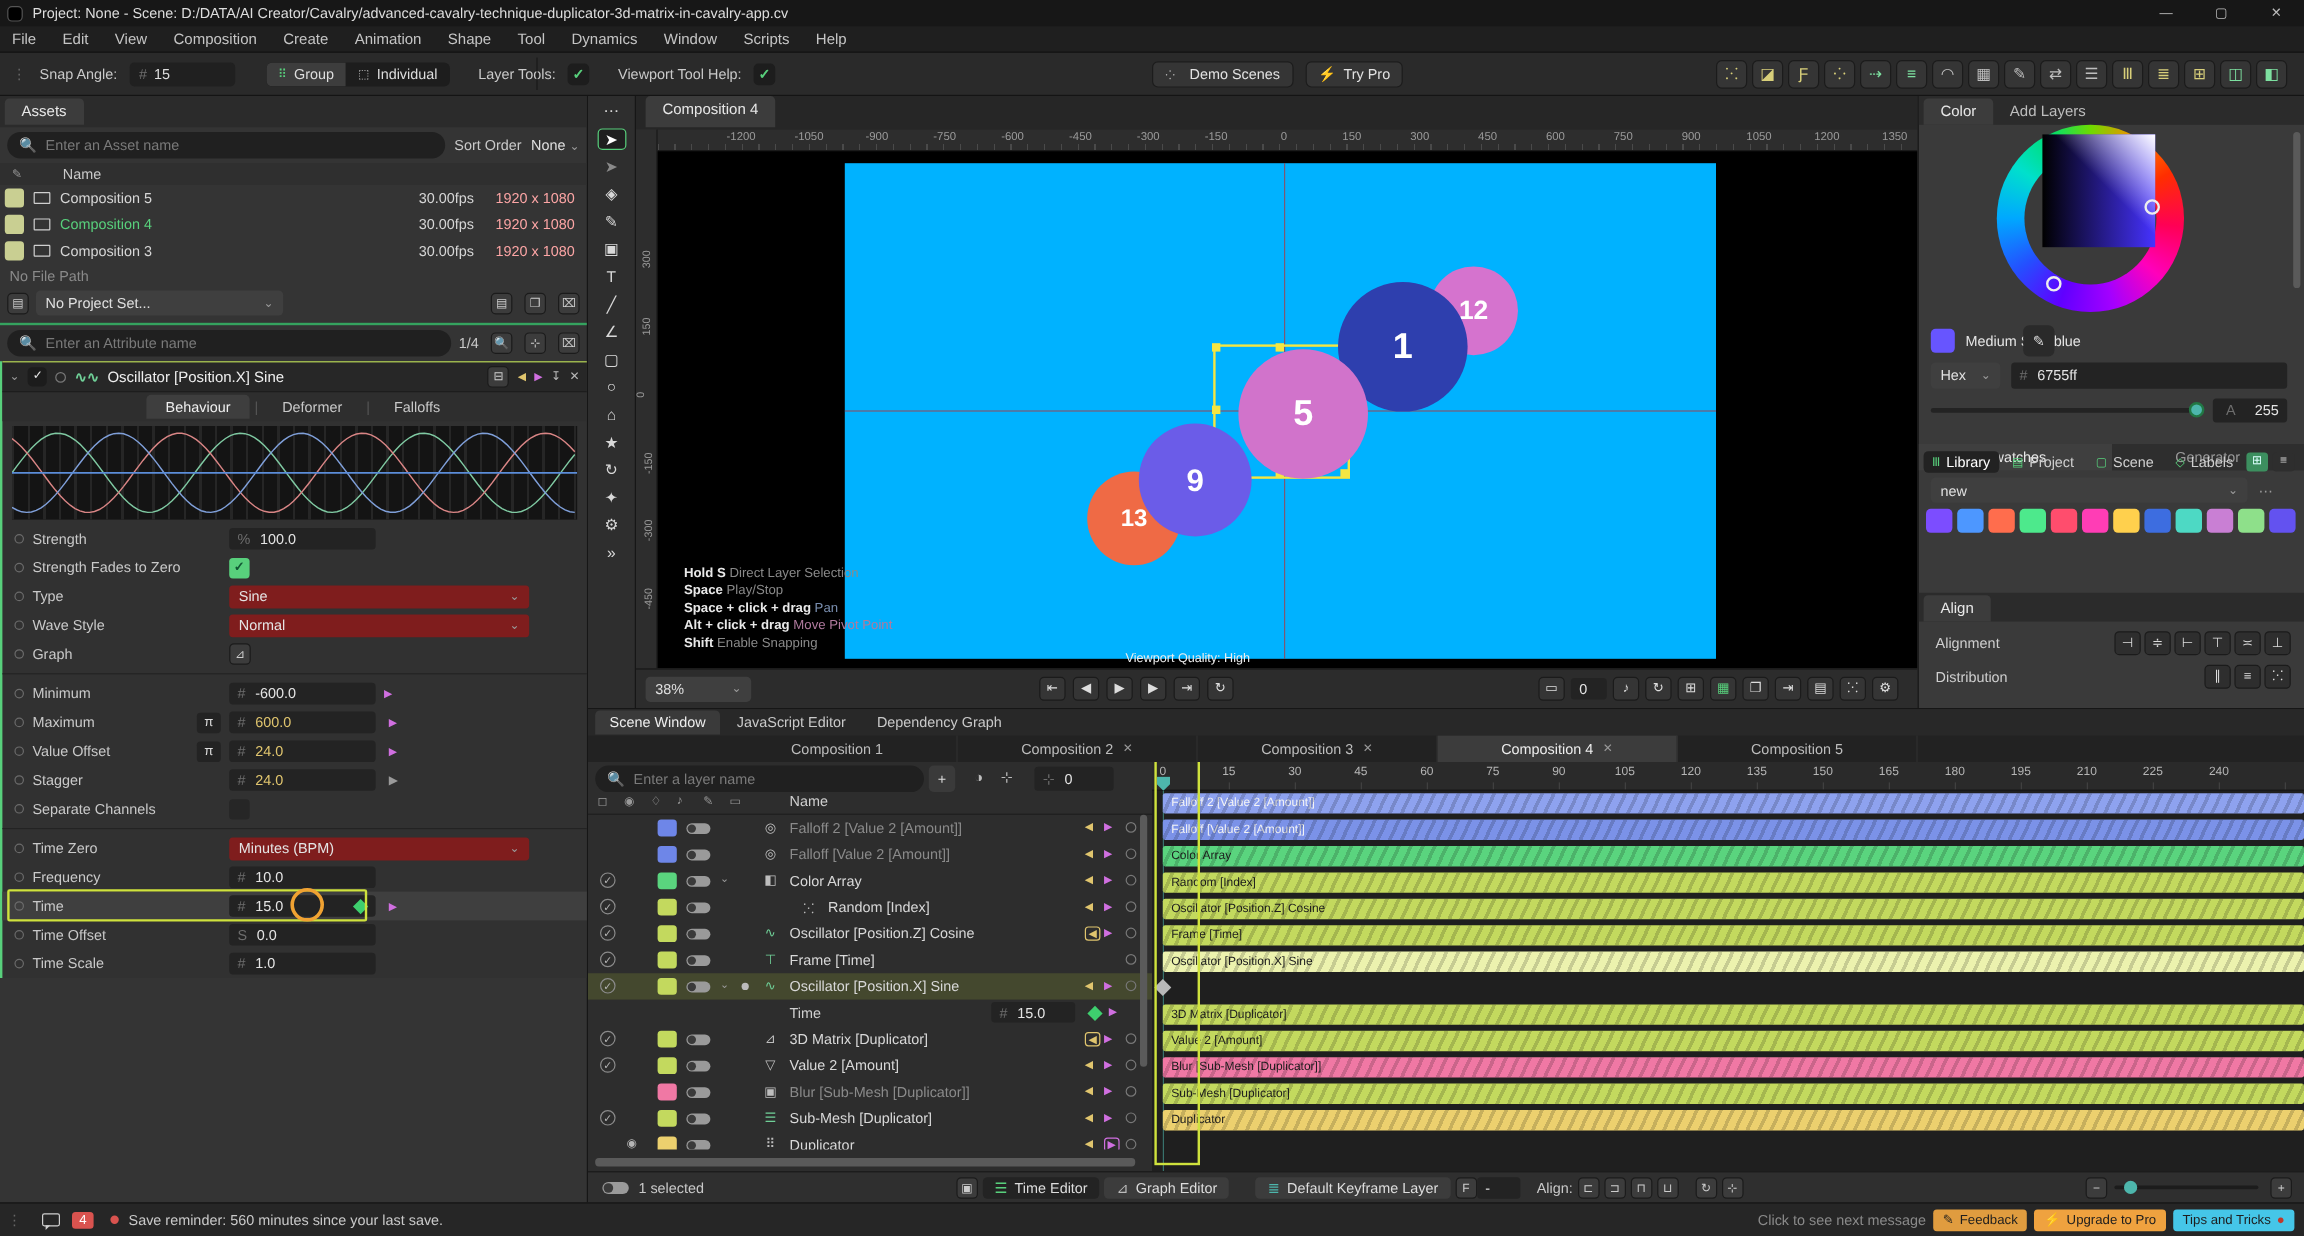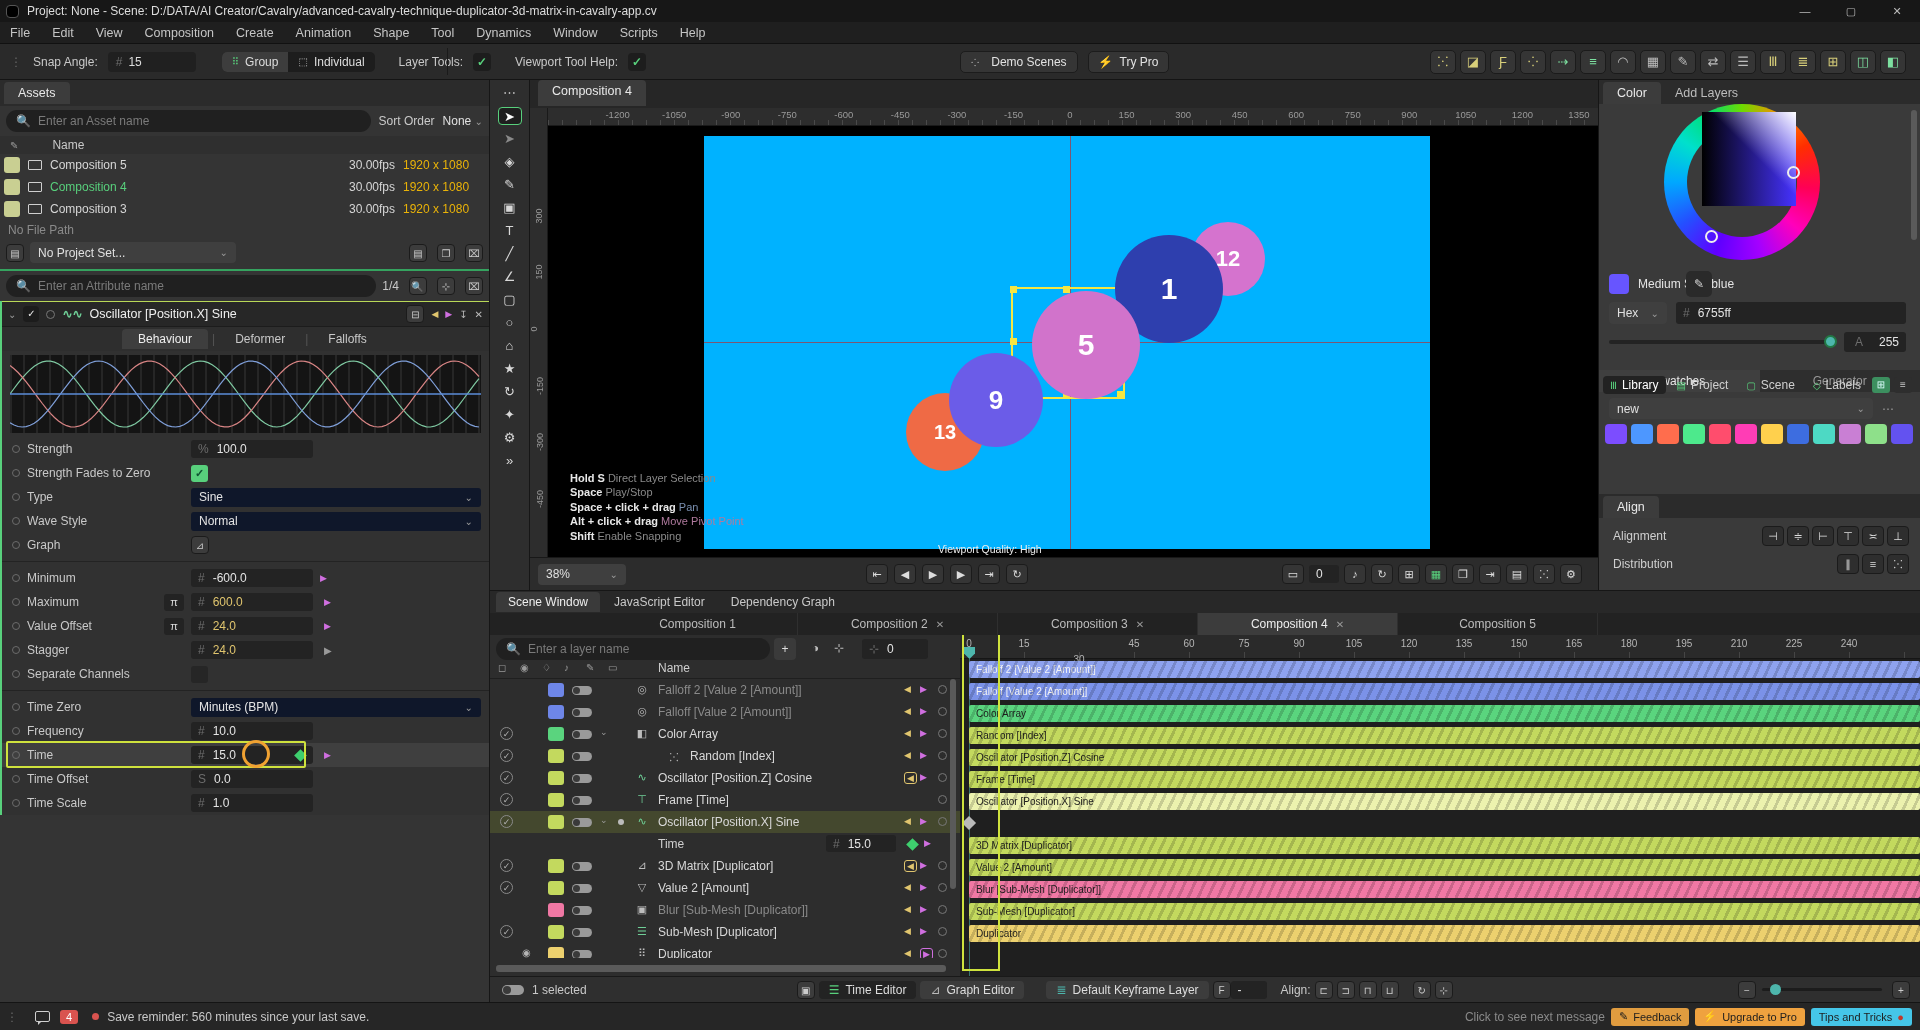--- a/index.html
+++ b/index.html
@@ -30,21 +30,21 @@
 .tab{display:inline-block;background:#3c3c3c;padding:4px 14px;border-radius:4px 4px 0 0;color:#e8e8e8;font-size:12.5px}
 .tabrow{background:#2b2b2b;height:26px;padding-left:4px}
 .searchpill{background:#202020;border-radius:11px;height:22px;display:flex;align-items:center;padding:0 10px;color:#7a7a7a;gap:7px}
 .mag{color:#8a8a8a}
 .assetrow{display:flex;align-items:center;height:22px;gap:8px;padding-left:4px}
 .chip{width:16px;height:16px;border-radius:3px;background:#c9cf92}
 .frameico{width:14px;height:10px;border:1.5px solid #cfcfcf;border-radius:1px}
 .aname{flex:1;color:#d6d6d6}
 .aname.sel{color:#58d07c}
 .afps{width:56px;text-align:right;color:#d6d6d6}
-.asize{width:86px;color:#eab308;padding-right:10px}
+.asize{width:86px;text-align:right;color:#fca5a5;padding-right:10px}
 .dim{color:#8a8a8a}
 .dd{background:#3f3f3f;border-radius:4px;height:21px;display:flex;align-items:center;padding:0 8px;color:#e0e0e0;justify-content:space-between}
 .chev{color:#9a9a9a;font-size:10px}
 .greensep{height:2px;background:#35a35f}
 
 #attrnode{border-left:2px solid #58d07c;background:#313131}
 #nodehead{height:26px;background:#272727;display:flex;align-items:center;gap:7px;padding:0 6px;border-top:1px solid #b9d857;border-bottom:1px solid #1c1c1c}
 .ckbox{width:16px;height:16px;background:#1c1c1c;border-radius:4px;color:#e6e6e6;font-size:10px;text-align:center;line-height:16px}
 .circ{width:9px;height:9px;border:1px solid #777;border-radius:50%}
 .wave{color:#6fcf97;font-weight:bold}
@@ -56,21 +56,21 @@
 #wavebox{position:relative;margin:4px 8px;height:78px;background:#141414;
   background-image:repeating-linear-gradient(90deg,#262626 0 2px,transparent 2px 13px)}
 .attr-row{display:flex;align-items:center;height:24px;position:relative;padding-left:10px;gap:7px}
 .attr-row .c{width:8px;height:8px;border:1px solid #6b6b6b;border-radius:50%}
 .attr-row .lab{width:130px;color:#c9c9c9}
 .pibadge{width:20px;height:17px;background:#232323;border-radius:3px;color:#ddd;text-align:center;line-height:17px;font-size:11px}
 .vfield{background:#232323;border-radius:3px;height:18px;width:122px;display:flex;align-items:center;padding:0 7px;position:relative}
 .vfield .pre{color:#6d6d6d;margin-right:8px}
 .vfield .val{color:#e4e4e4}
 .vfield .val.y{color:#e0c56e}
-.vdrop{background:#0f172a;border-radius:3px;height:19px;width:290px;display:flex;align-items:center;justify-content:space-between;padding:0 8px;color:#e4e4e4}
+.vdrop{background:#7f1d1d;border-radius:3px;height:19px;width:250px;display:flex;align-items:center;justify-content:space-between;padding:0 8px;color:#e4e4e4}
 .cksq{width:17px;height:17px;background:#58d07c;border-radius:3px;color:#153;font-weight:bold;text-align:center;line-height:17px;font-size:11px}
 .cksq.empty{background:#262626}
 .sep{height:1px;background:#232323;margin:4px 0}
 .hl-row{background:#3f3f3f}
 .timebox{position:absolute;left:4px;top:-2px;width:300px;height:27px;border:2px solid #cfe23d;border-radius:2px;pointer-events:none;z-index:5}
 .timecirc{position:absolute;left:240px;top:-3px;width:28px;height:28px;border:3px solid #f0a232;border-radius:50%;pointer-events:none;z-index:6}
 .kfdiamond{width:9px;height:9px;background:#3ecf6e;transform:rotate(45deg)}
 
 #toolstrip{left:490px;top:80px;width:40px;height:510px;background:#2e2e2e;border-right:1px solid #161616;display:flex;flex-direction:column;align-items:center;padding-top:4px;gap:5px}
 #toolstrip .ti{width:24px;height:18px;text-align:center;line-height:18px;color:#d8d8d8;font-size:13px}
@@ -906,21 +906,21 @@
         </div>
       </div>
     <div id="tl-vscroll"></div>
     <div id="tl-hscroll"></div>
   </div>
   <div id="tl-track">
     <div id="tk-ruler">
         <div id="tkruler-labels">
           <span style="left: 9px;">0</span>
           <span style="left: 64.005px;">15</span>
-          <span style="left: 119.01px; margin-top: 16px;">30</span>
+          <span style="left: 119.01px;">30</span>
           <span style="left: 174.015px;">45</span>
           <span style="left: 229.02px;">60</span>
           <span style="left: 284.025px;">75</span>
           <span style="left: 339.03px;">90</span>
           <span style="left: 394.035px;">105</span>
           <span style="left: 449.04px;">120</span>
           <span style="left: 504.045px;">135</span>
           <span style="left: 559.05px;">150</span>
           <span style="left: 614.055px;">165</span>
           <span style="left: 669.06px;">180</span>

